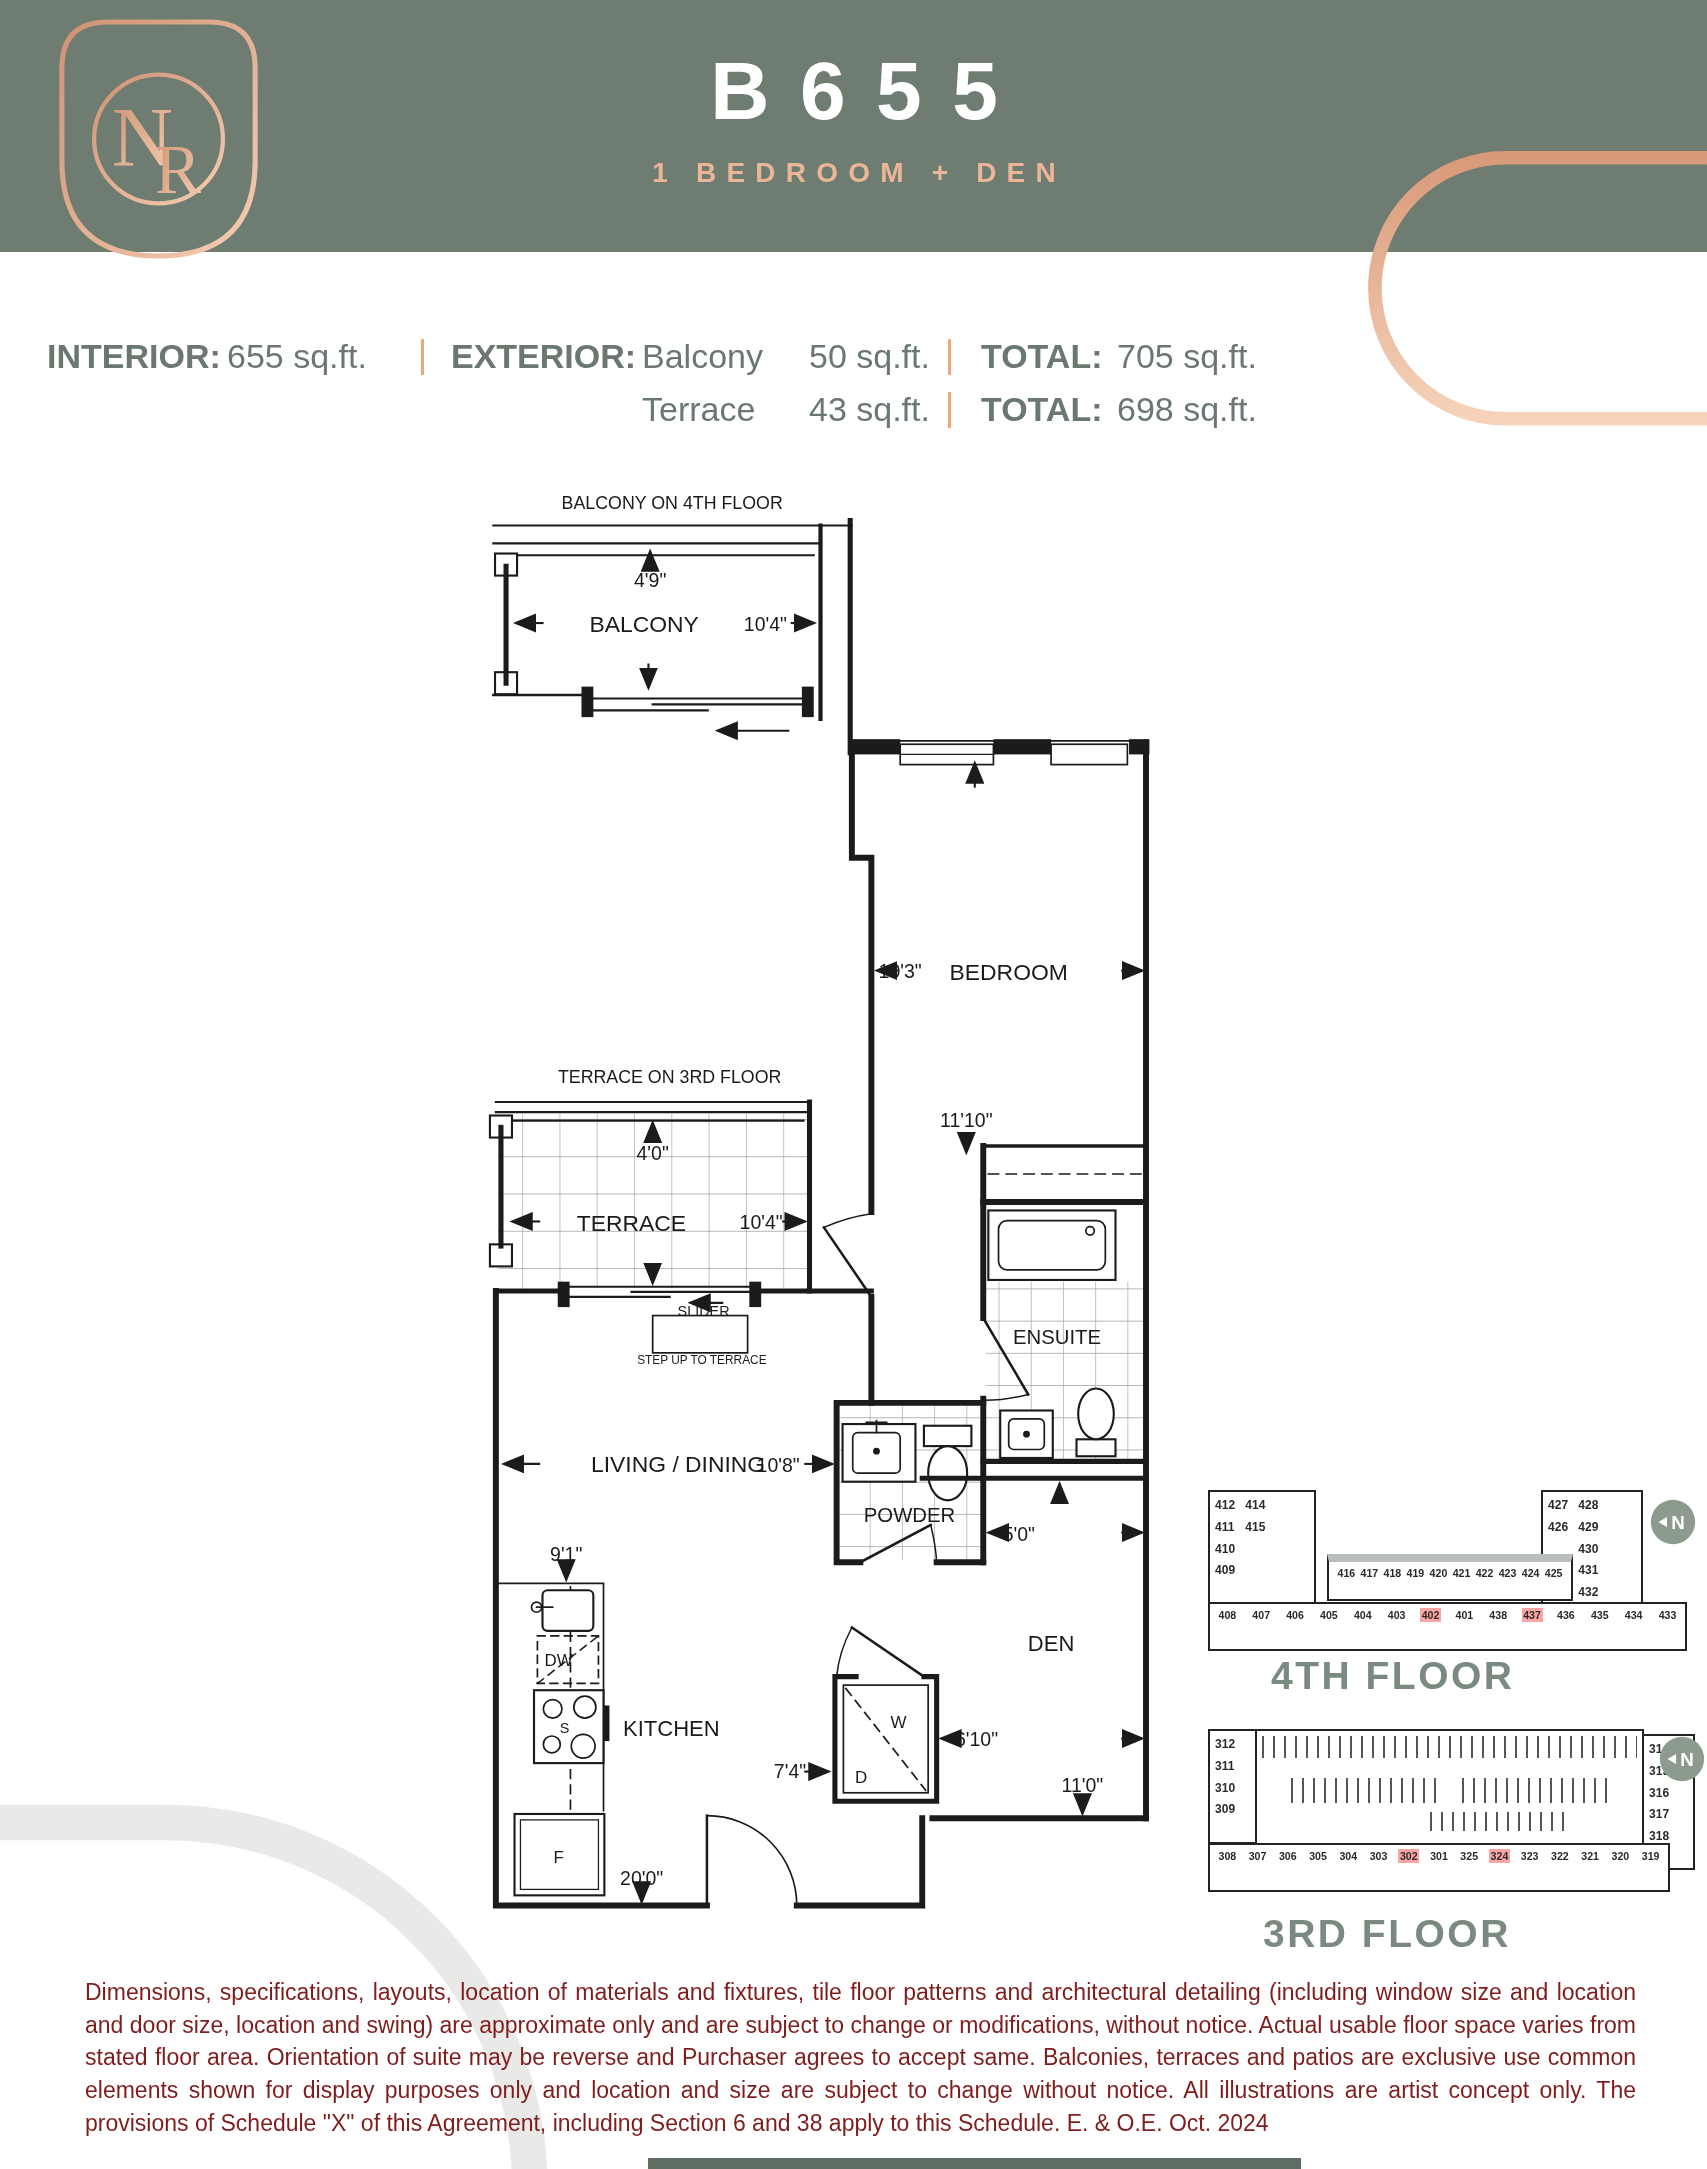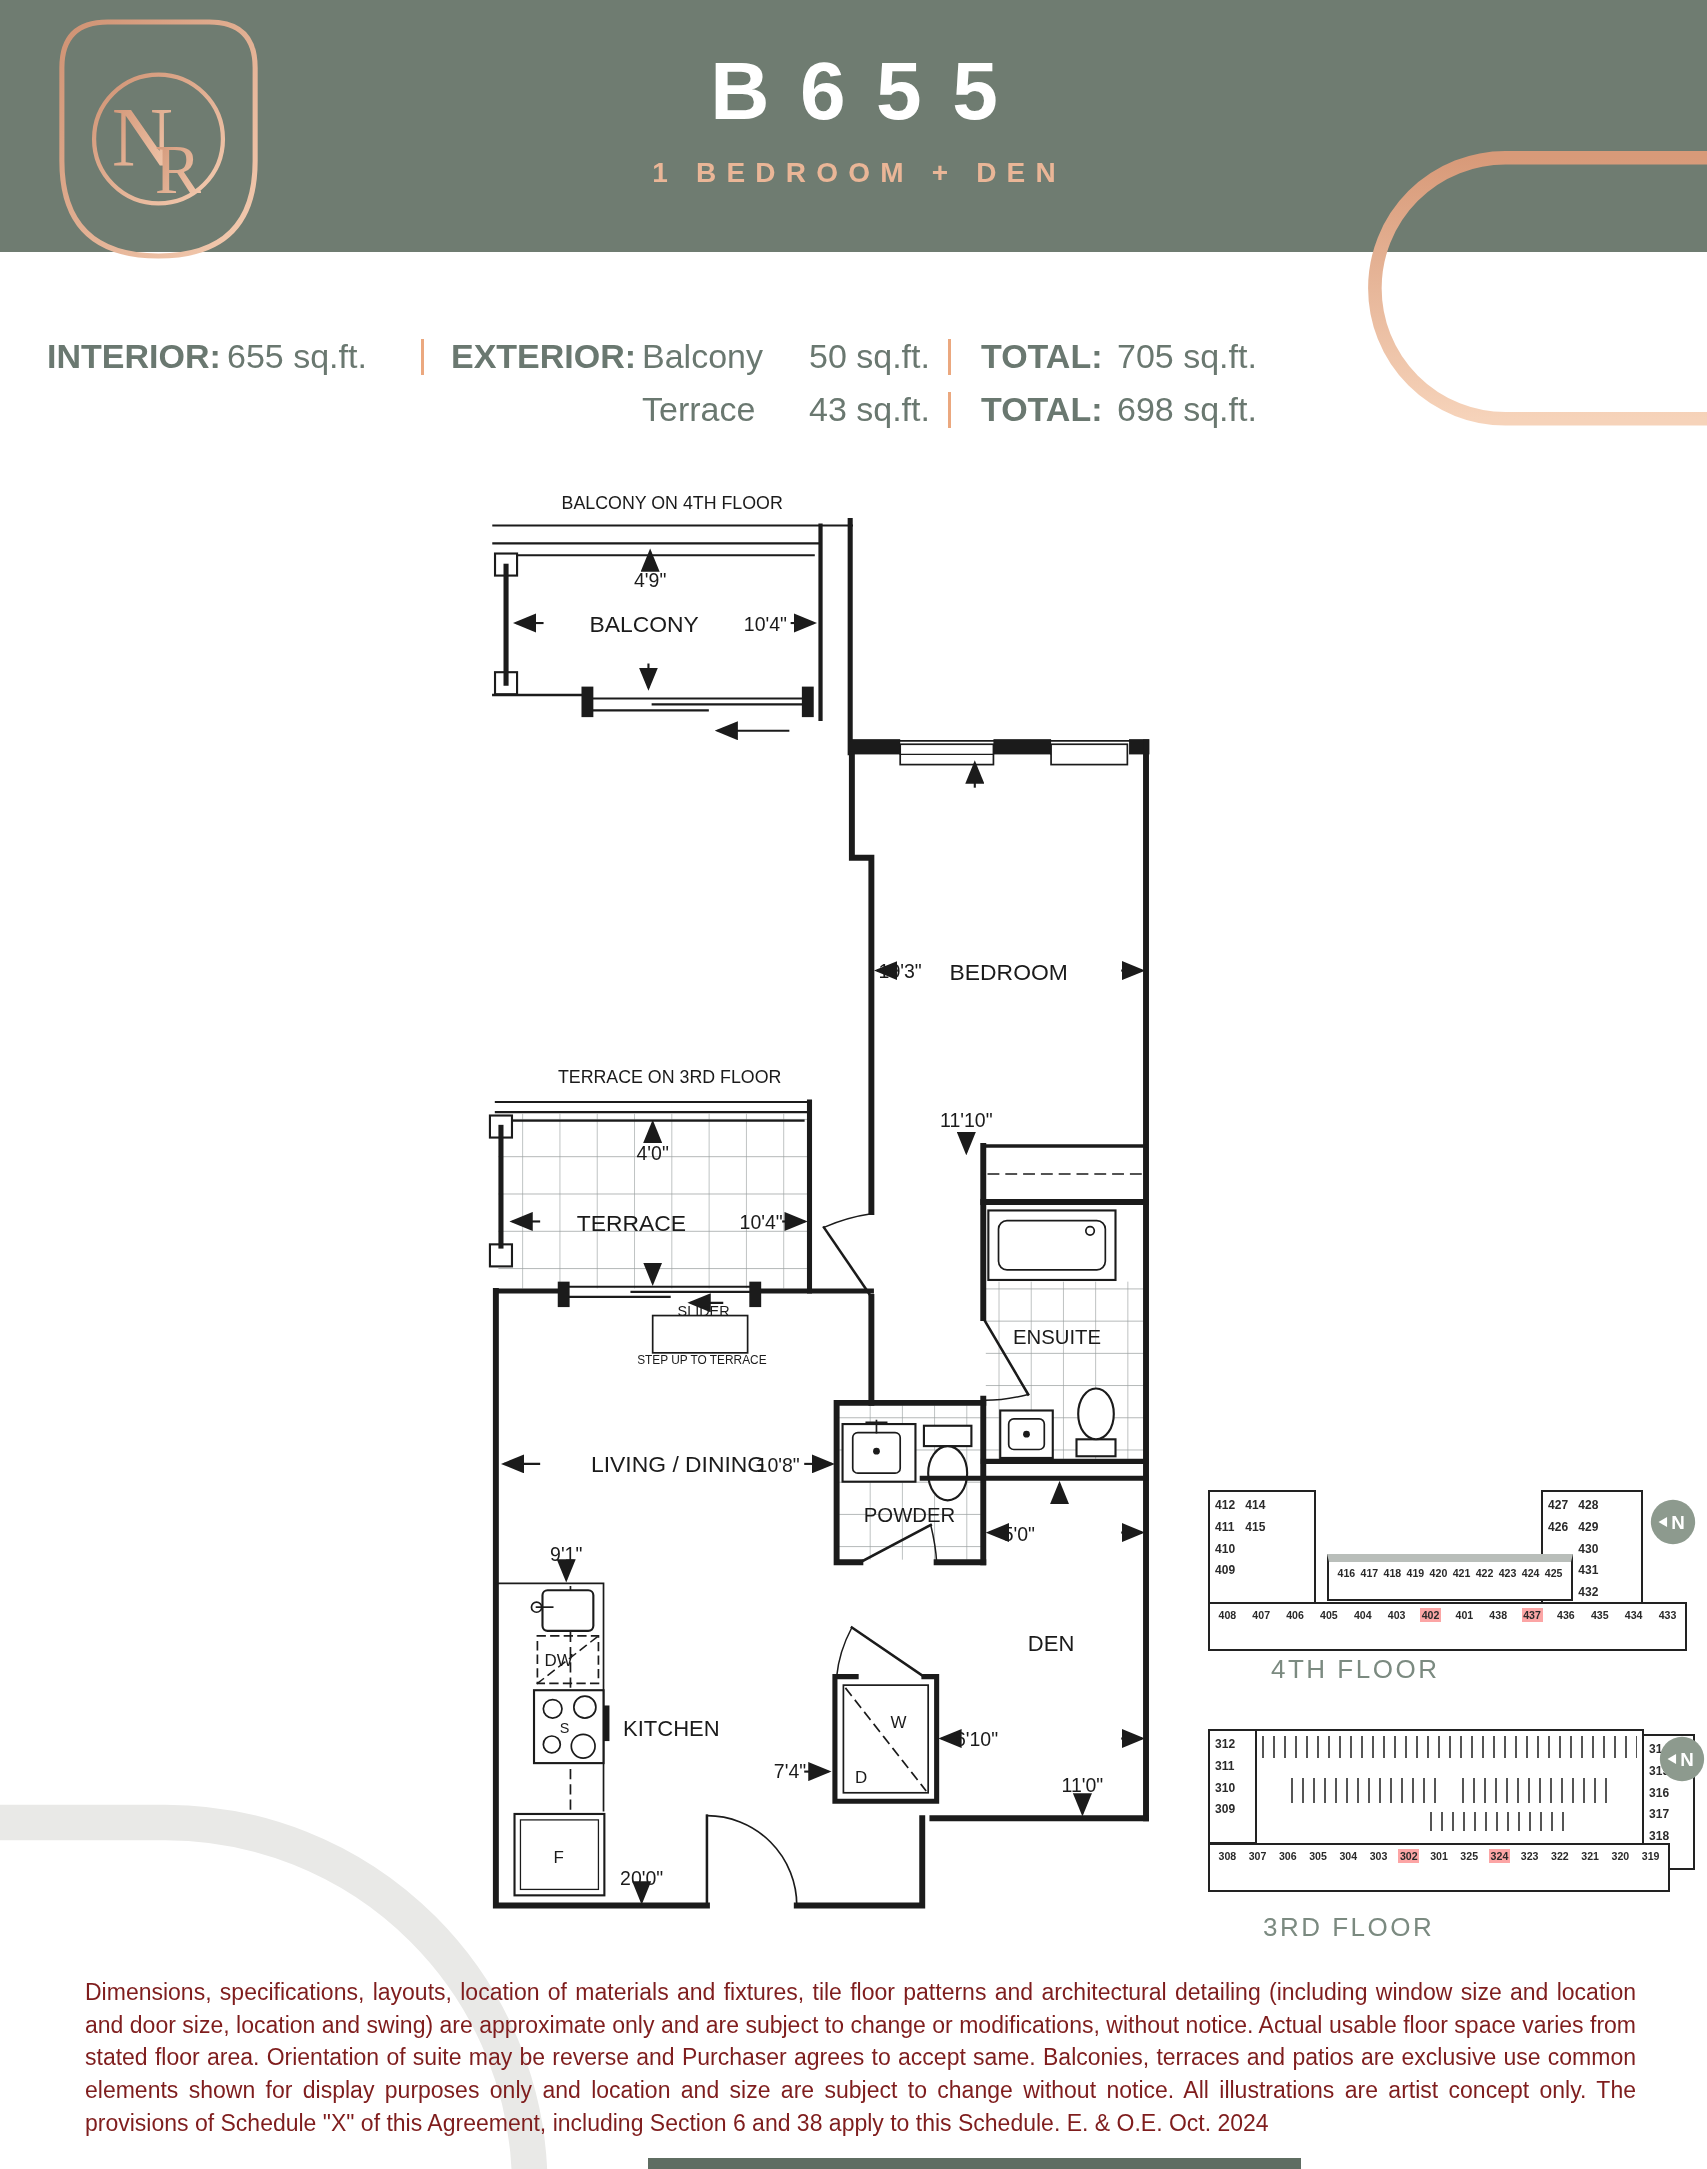--- a/index.html
+++ b/index.html
@@ -23,21 +23,21 @@
   .keyplan{position:absolute;}
   .kp-box{position:absolute;background:#fff;border:2.5px solid #222;box-sizing:border-box;}
   .kp-cells{display:flex;justify-content:space-between;align-items:flex-start;
         padding:4.2px 6.8px 0 6.8px;box-sizing:border-box;}
   .kp-cell{font-size:10.6px;font-weight:700;color:#2a2a2a;padding:0.8px 1.7px;}
   .kp-cell.hl{background:#fca5a5;}
   .kp-stack{font-size:12px;font-weight:700;color:#2a2a2a;white-space:pre-line;
         line-height:1.8;padding:3.4px 5.1px;}
   .kp-mid{border-top:8.5px solid #b9beba;}
   .hatch{position:absolute;background:repeating-linear-gradient(90deg,#555 0 1.7px,transparent 1.7px 11px);}
-  .kp-title{position:absolute;font-size:26px;font-weight:400;letter-spacing:2.5px;color:#7b8a80;}
+  .kp-title{position:absolute;font-size:39px;font-weight:700;letter-spacing:2.5px;color:#7b8a80;}
   .north{position:absolute;width:46px;height:46px;}
   
   .disclaimer{position:absolute;left:85px;top:1976px;width:1551px;color:#7f1d1d;
         font-size:23px;line-height:1.42;text-align:justify;}
   .footer-bar{position:absolute;left:648px;top:2158px;width:653px;height:11px;background:#5f6d62;}
 </style>
 </head>
 <body>
 
 <div class="page">

